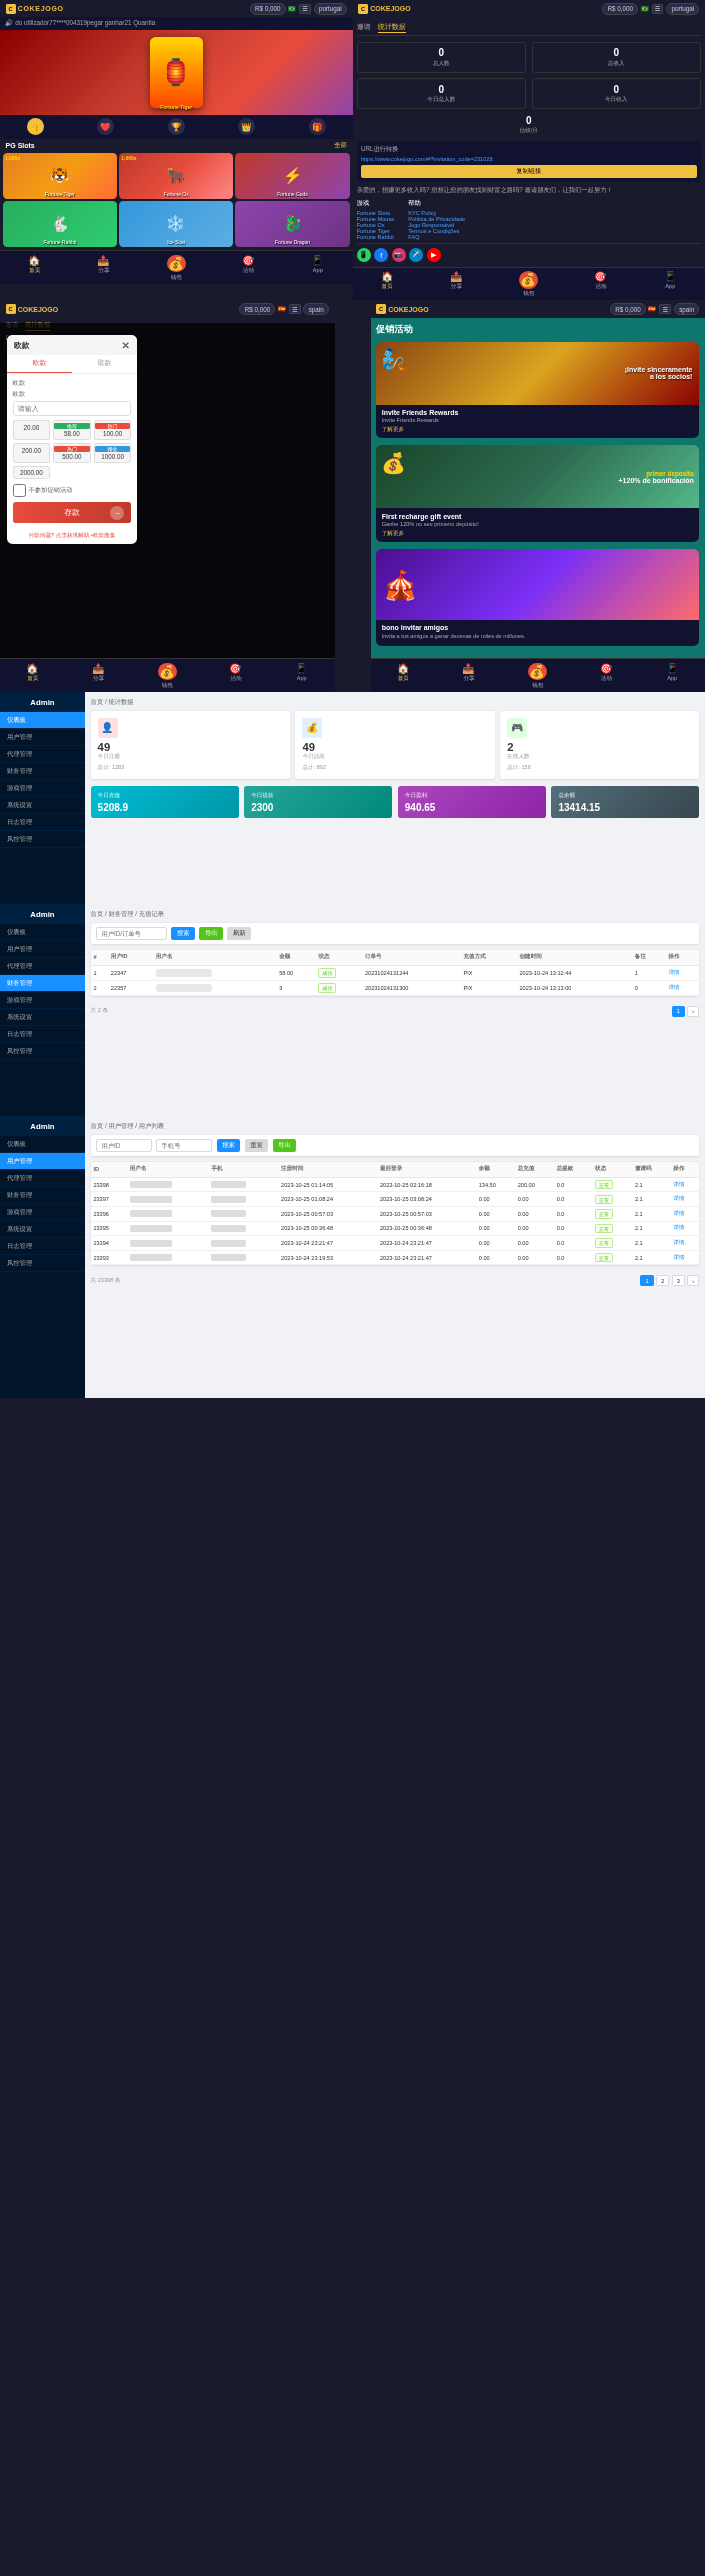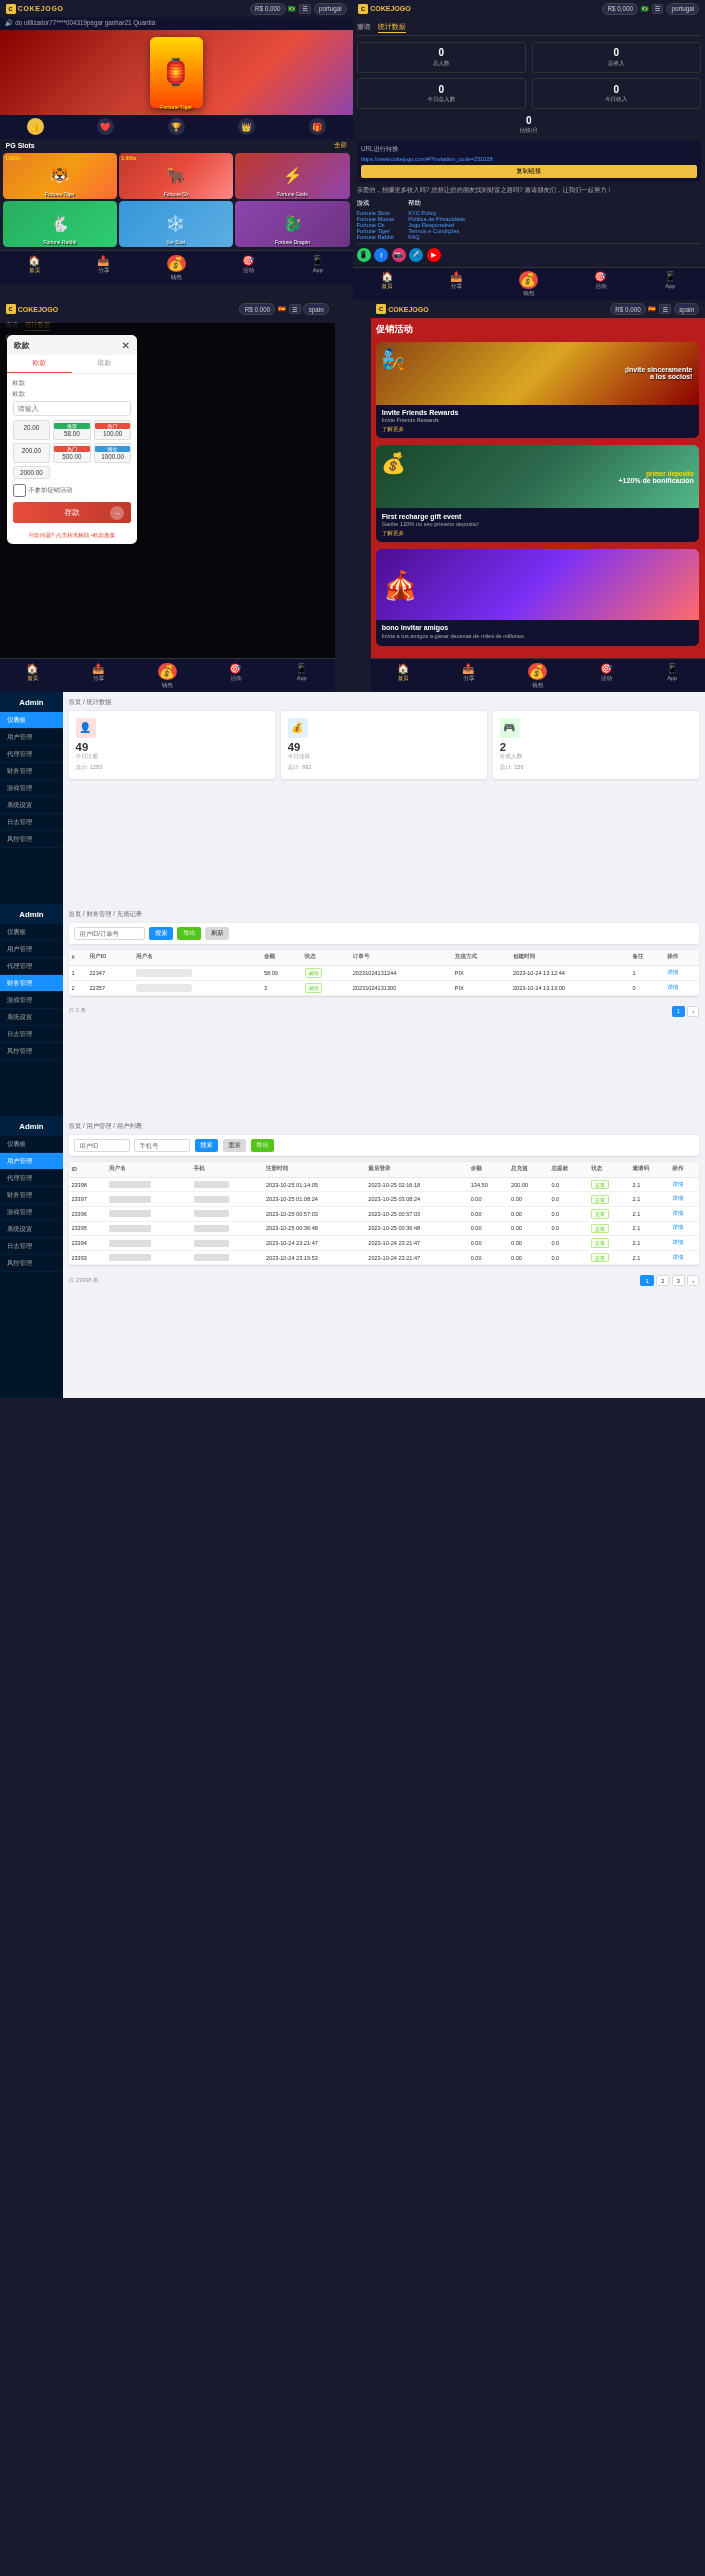--- a/index.html
+++ b/index.html
@@ -328,21 +328,21 @@
 
     
     .admin-section {
       width: 100%;
       background: #f0f2f5;
       color: #333;
       display: flex;
       min-height: 212px;
     }
     .admin-sidebar {
-      width: 63px;
+      width: 85px;
       background: #001529;
       min-height: 212px;
       flex-shrink: 0;
     }
     .admin-sidebar-header {
       background: #002040;
       padding: 5.6px;
       font-size: 7.8px;
       font-weight: bold;
       color: #fff;
@@ -821,21 +821,21 @@
           <span>活动</span>
         </div>
         <div class="nav-item">
           <span class="nav-icon">📱</span>
           <span>App</span>
         </div>
       </div>
     </div>
   </div>
 
-  <div style="width:50%;background:#b91c1c;margin-left:36px;">
+  <div style="width:50%;background:#0f766e;margin-left:36px;">
     <div class="mobile-header" style="background:#1a1a2e;">
       <div style="display:flex;align-items:center;">
         <div style="width:10px;height:10px;background:#f0c040;border-radius:1.4px;margin-right:2.1px;font-size:5.6px;color:#000;font-weight:bold;display:flex;align-items:center;justify-content:center;">C</div>
         <span style="font-size:7px;font-weight:bold;color:#f0c040;">COKEJOGO</span>
       </div>
       <div class="header-controls">
         <span class="balance-badge">R$ 0,000</span>
         <span style="font-size:6.3px;color:#fff;">🇪🇸</span>
         <span style="font-size:6.3px;color:#fff;background:#2a2a4a;border:0.7px solid #444;border-radius:1.4px;padding:0.7px 2.1px;">☰</span>
         <span class="lang-badge">spain</span>
@@ -934,20 +934,38 @@
         <div class="admin-stat-icon icon-blue">💰</div>
         <div class="admin-stat-num">49</div>
         <div class="admin-stat-label">今日活跃</div>
         <div class="admin-stat-sub">总计: 892</div>
       </div>
       <div class="admin-stat-card">
         <div class="admin-stat-icon icon-green">🎮</div>
         <div class="admin-stat-num">2</div>
         <div class="admin-stat-label">在线人数</div>
         <div class="admin-stat-sub">总计: 156</div>
+      </div>
+    </div>
+    <div class="admin-money-row">
+      <div class="money-card cyan">
+        <div class="money-label">今日充值</div>
+        <div class="money-amount">5208.9</div>
+      </div>
+      <div class="money-card teal">
+        <div class="money-label">今日提款</div>
+        <div class="money-amount">2300</div>
+      </div>
+      <div class="money-card purple">
+        <div class="money-label">今日盈利</div>
+        <div class="money-amount">940.65</div>
+      </div>
+      <div class="money-card dark">
+        <div class="money-label">总余额</div>
+        <div class="money-amount">13414.15</div>
       </div>
     </div>
   </div>
 </div>
 
 <div class="admin-section">
   <div class="admin-sidebar">
     <div class="admin-sidebar-header">
       <span>Admin</span>
     </div>

